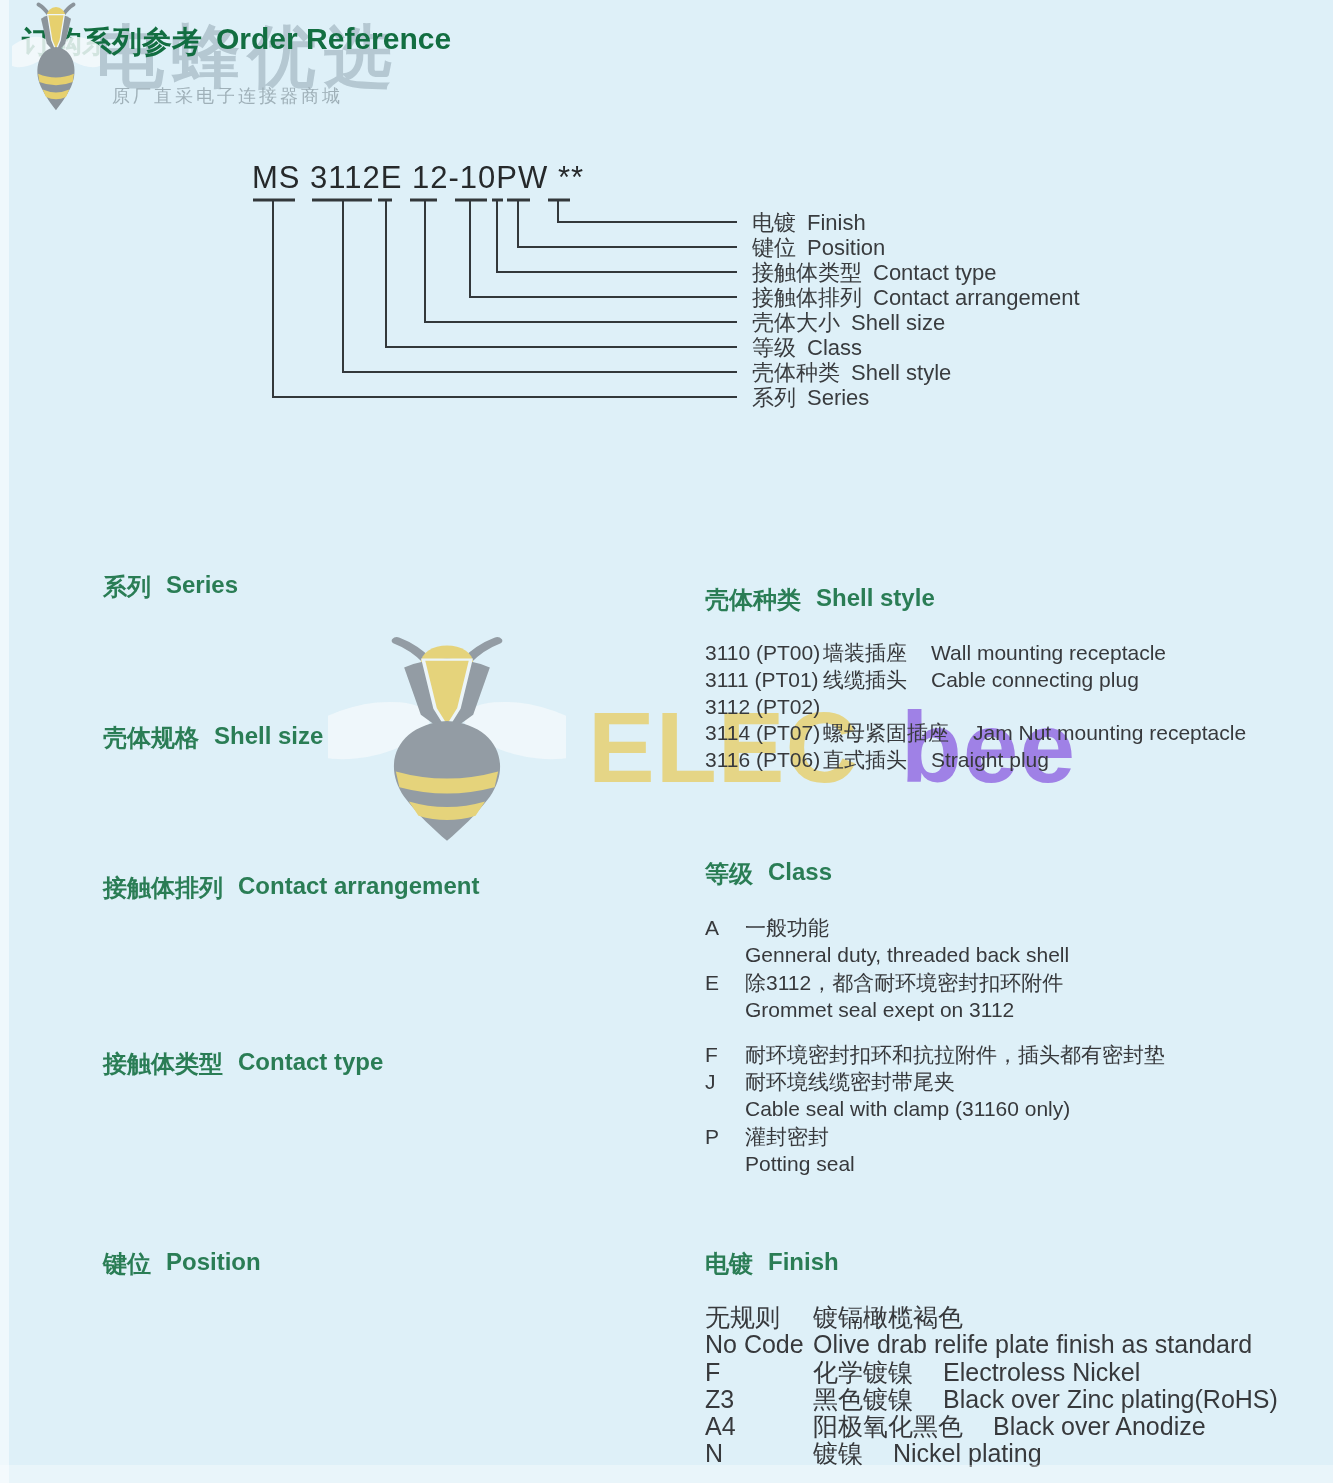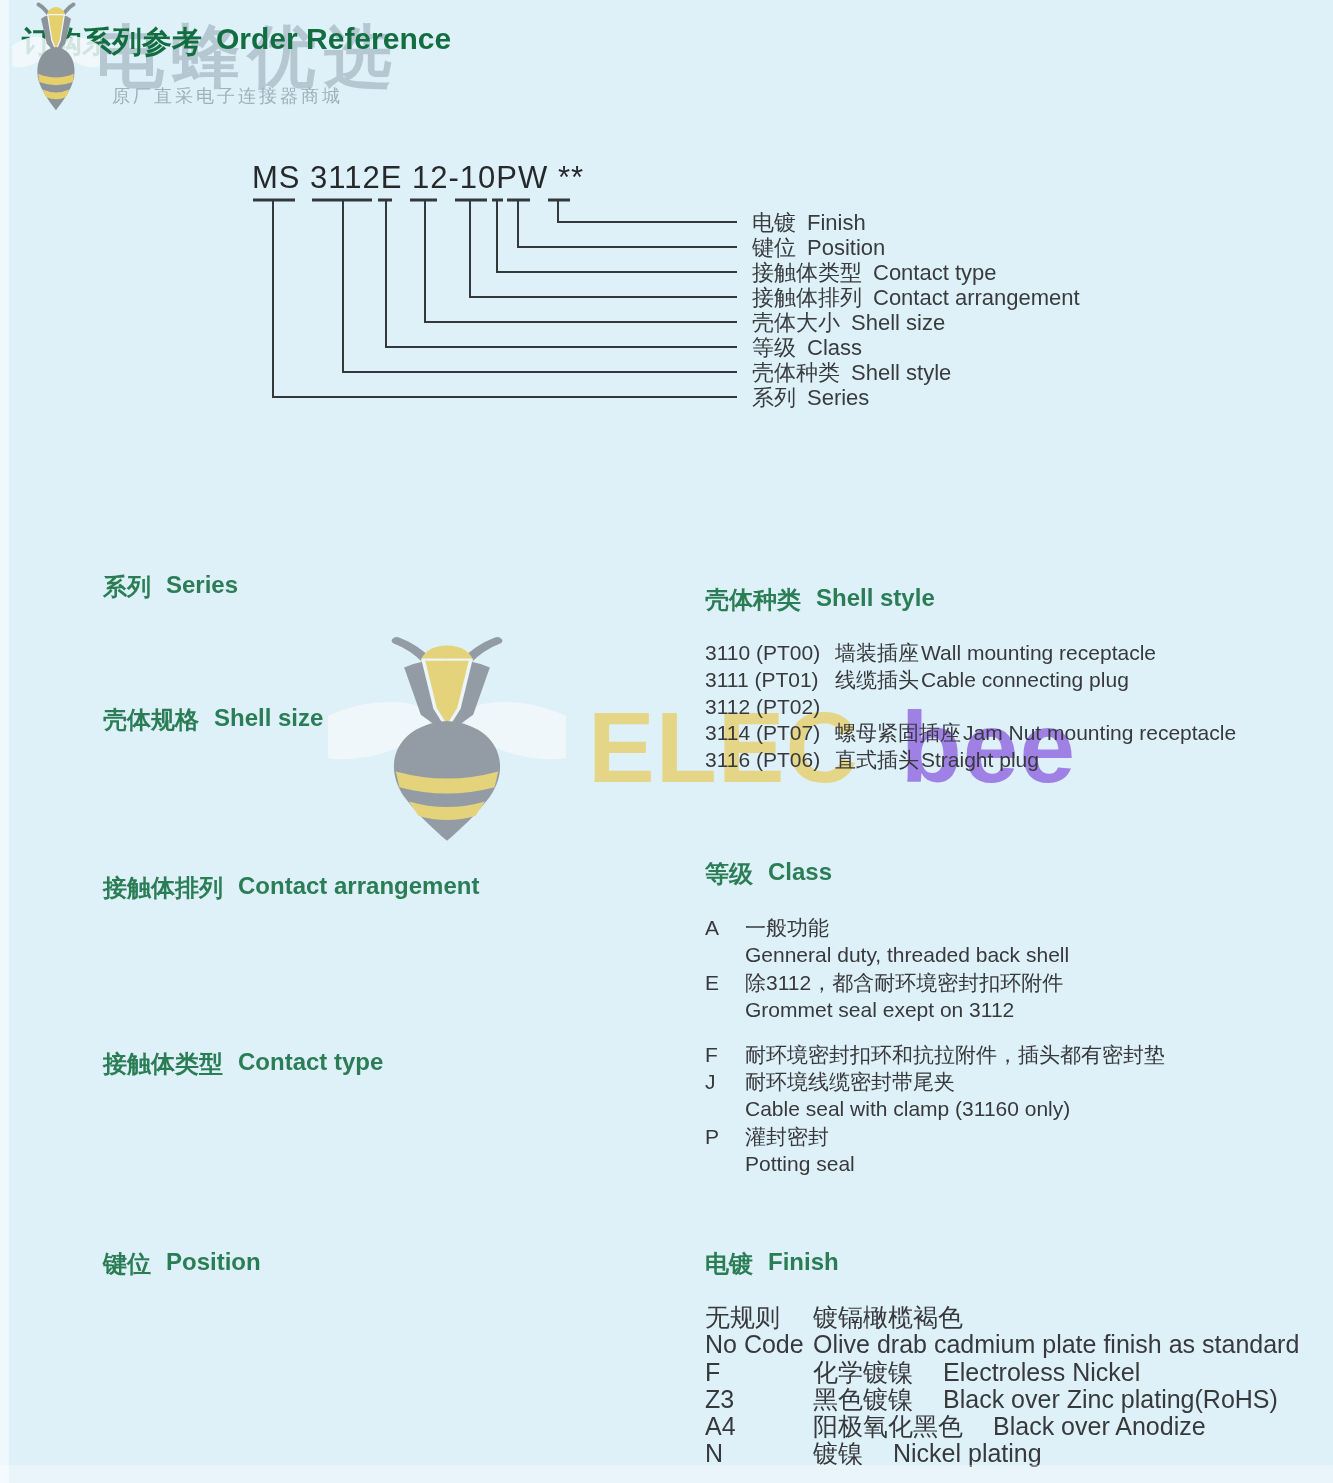--- a/index.html
+++ b/index.html
@@ -35,34 +35,34 @@
   .partnum{position:absolute; left:252px; top:160px; font-size:31px; font-weight:normal;
     color:#26292b; letter-spacing:1px; white-space:pre; z-index:1;}
   .diagram-lines{position:absolute; left:0; top:0; z-index:1; pointer-events:none;}
   .diag-labels .diag-label{position:absolute; left:752px; top:calc(210px + var(--i)*25px);
     height:25px; line-height:25px; font-size:22px; color:#393c3f; white-space:nowrap; z-index:1;}
   .diag-label .zh{margin-right:11px;}
 
   
   .section{position:absolute; z-index:1;}
   #sec-series{left:103px; top:571px;}
-  #sec-shell-size{left:103px; top:704px;}
+  #sec-shell-size{left:103px; top:722px;}
   #sec-contact-arrangement{left:103px; top:872px;}
   #sec-contact-type{left:103px; top:1048px;}
   #sec-position{left:103px; top:1248px;}
   #sec-shell-style{left:705px; top:584px;}
   #sec-class{left:705px; top:858px;}
   #sec-finish{left:705px; top:1248px;}
 
   .sec-heading{margin:0 0 24px 0; font-size:24px; font-weight:bold; color:#2a7d55;
     display:flex; gap:15px; white-space:nowrap;}
   .sec-line{font-size:21px; line-height:28px; white-space:pre-wrap;}
 
   .ss-row{display:grid; grid-template-columns:118px auto; font-size:21px; line-height:26.8px; white-space:nowrap;}
-  .ss-desc{display:flex; gap:2px;margin-left:12px;}
+  .ss-desc{display:flex; gap:24px;}
 
   .cls-row{display:grid; grid-template-columns:40px auto; font-size:21px; line-height:27.4px; white-space:nowrap;}
   .cls-row .cls-en{grid-column:2;}
   .cls-row:nth-of-type(3){margin-top:17px;}
 
   .fin-row{display:grid; grid-template-columns:108px auto; font-size:25px; line-height:27.3px; white-space:nowrap;}
   .fin-desc{display:flex; gap:30px;}
   .fin-desc span:empty{display:none;}
 
   .hidden-defs{position:absolute; width:0; height:0; overflow:hidden;}
@@ -307,21 +307,21 @@
 
     <div class="fin-row" style="--i: 0;">
           <span class="fin-code">无规则</span>
           <span class="fin-desc">
             <span>镀镉橄榄褐色</span>
           </span>
         </div>
         <div class="fin-row" style="--i: 1;">
           <span class="fin-code">No Code</span>
           <span class="fin-desc">
-            <span>Olive drab cadmium plate finish as standard</span>
+            <span>Olive drab relife plate finish as standard</span>
           </span>
         </div>
         <div class="fin-row" style="--i: 2;">
           <span class="fin-code">F</span>
           <span class="fin-desc">
             <span>化学镀镍</span>
             <span>Electroless Nickel</span>
           </span>
         </div>
         <div class="fin-row" style="--i: 3;">

